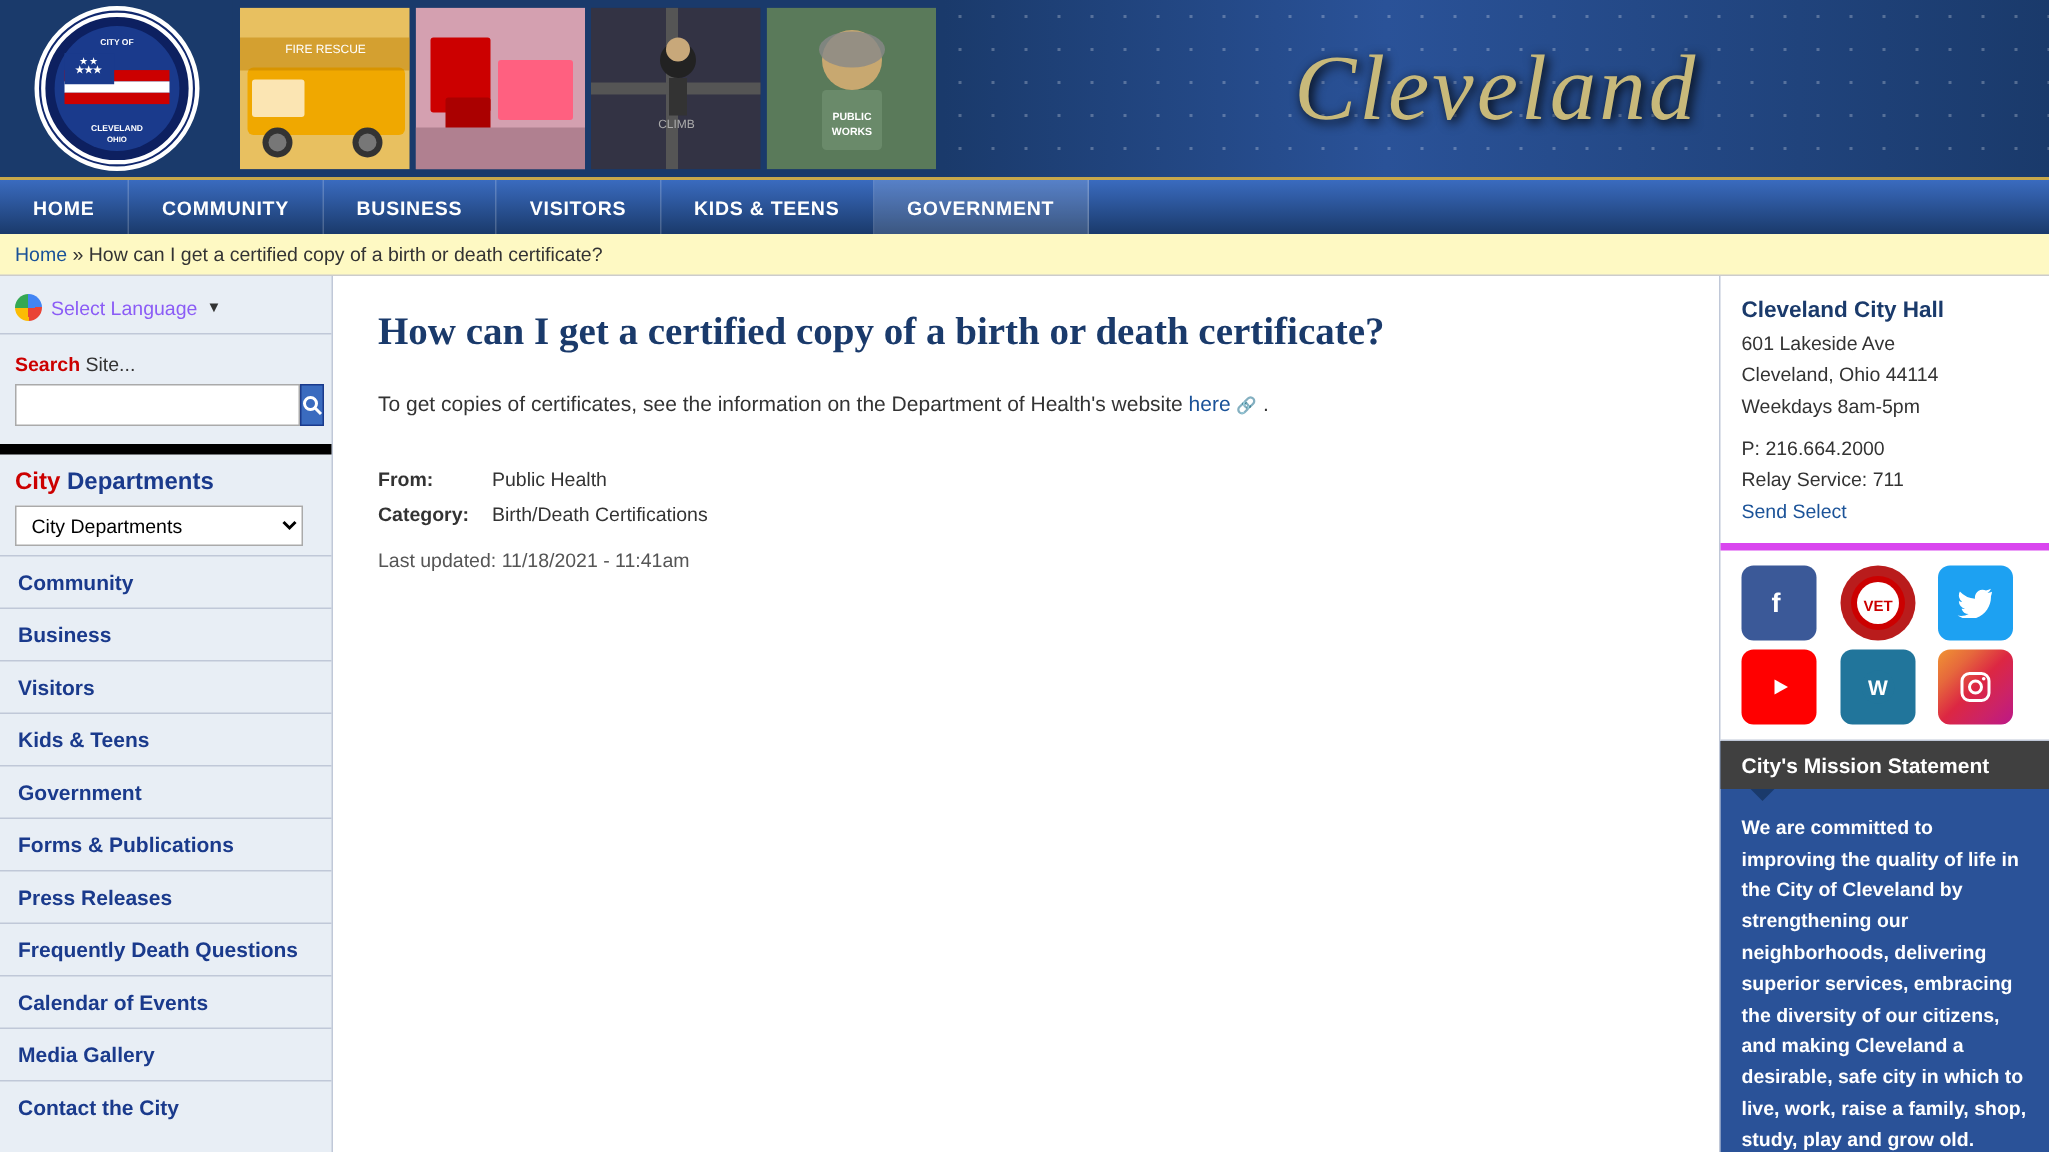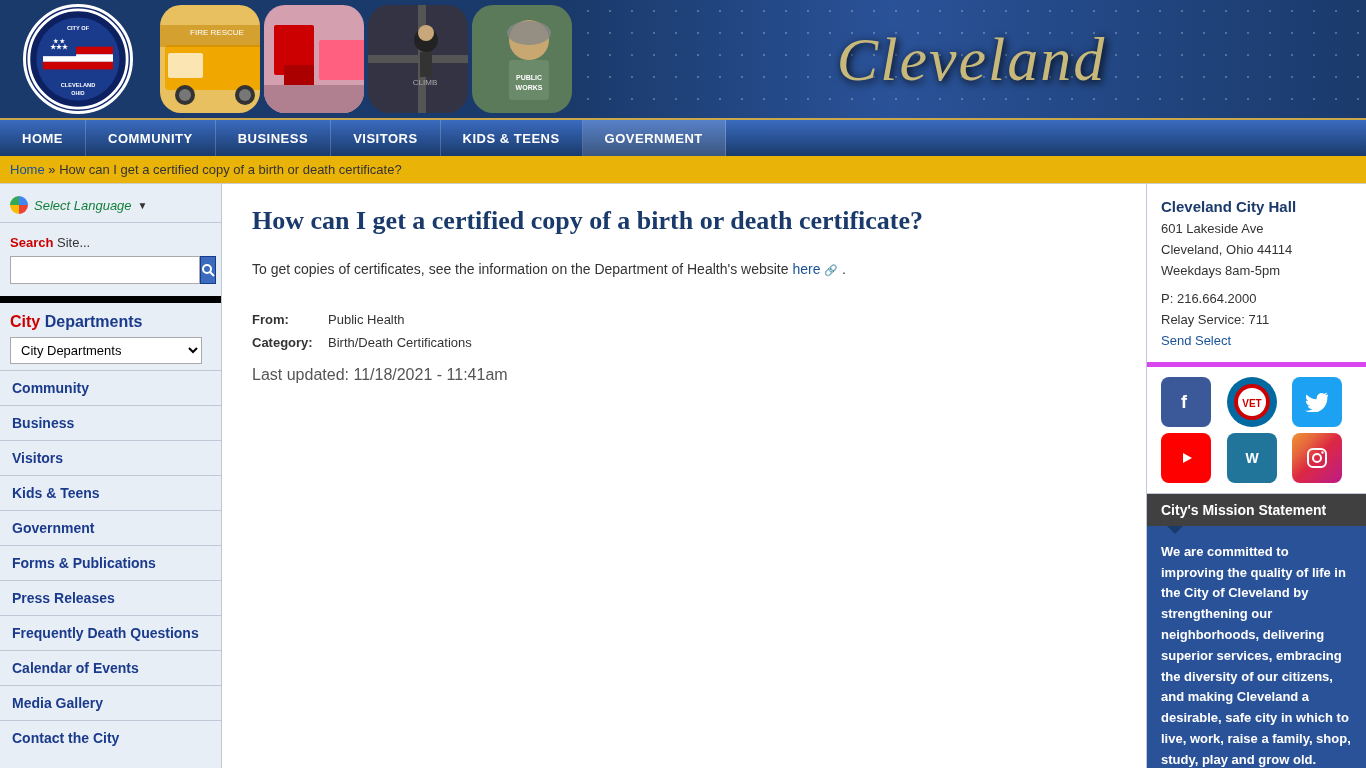--- a/index.html
+++ b/index.html
@@ -13,76 +13,76 @@
     .header-title { flex: 1; display: flex; align-items: center; justify-content: center; background: linear-gradient(to right, #1a3a6b 0%, #2a5298 40%, #1a3a6b 100%); position: relative; overflow: hidden; }
     .header-title-text { font-family: Georgia, serif; font-size: 62px; color: #c8b97a; font-style: italic; letter-spacing: 2px; text-shadow: 2px 2px 8px #000; z-index: 2; }
     .stars-bg { position: absolute; top: 0; right: 0; width: 100%; height: 100%; background-image: radial-gradient(circle, #fff 1px, transparent 1px); background-size: 22px 22px; opacity: 0.25; }
 
     
     nav { background: linear-gradient(to bottom, #3a6bbf, #1a3a6b); display: flex; height: 38px; border-top: 2px solid #c8a84b; }
     nav a { color: #fff; text-decoration: none; font-size: 13px; font-weight: bold; padding: 0 22px; display: flex; align-items: center; letter-spacing: 0.5px; border-right: 1px solid rgba(255,255,255,0.2); }
     nav a.active { background: rgba(255,255,255,0.15); }
 
     
-    .breadcrumb { background: #eab308; padding: 6px 10px; font-size: 13px; color: #333; border-bottom: 1px solid #ccc; }
+    .breadcrumb { background: #fef9c3; padding: 6px 10px; font-size: 13px; color: #333; border-bottom: 1px solid #ccc; }
     .breadcrumb a { color: #1a5298; text-decoration: none; }
 
     
     .main-layout { display: flex; min-height: 580px; }
 
     
     .sidebar { width: 222px; min-width: 222px; background: #e8eef5; border-right: 1px solid #c0c8d8; padding-bottom: 20px; }
     .sidebar-lang { padding: 12px 10px 8px; display: flex; align-items: center; gap: 6px; font-size: 13px; color: #333; border-bottom: 1px solid #c0c8d8; }
     .google-g { width: 18px; height: 18px; border-radius: 50%; background: conic-gradient(#4285f4 0deg 90deg, #ea4335 90deg 180deg, #fbbc05 180deg 270deg, #34a853 270deg 360deg); }
-    .lang-text { color: #15803d; font-style: italic; }
+    .lang-text { color: #8b5cf6; }
     .lang-arrow { color: #333; font-size: 10px; }
     .sidebar-search { padding: 12px 10px; border-bottom: 7px solid #000000; }
     .sidebar-search-label { font-size: 13px; color: #333; margin-bottom: 6px; }
     .sidebar-search-label b { color: #c00; }
     .search-row { display: flex; }
     .search-input { flex: 1; border: 1px solid #aaa; padding: 4px 6px; font-size: 13px; height: 28px; }
     .search-btn { width: 28px; height: 28px; background: #3a6bbf; border: 1px solid #1a3a8c; cursor: pointer; display: flex; align-items: center; justify-content: center; color: #fff; font-size: 14px; }
     .sidebar-section-title { padding: 10px 10px 6px; font-size: 16px; font-weight: bold; color: #1a3a8c; }
     .sidebar-section-title b { color: #c00; }
     .dept-dropdown { margin: 0 10px 6px; width: 192px; padding: 4px 6px; font-size: 13px; border: 1px solid #aaa; background: #fff; cursor: pointer; }
     .sidebar-nav-item { display: block; padding: 9px 12px; font-size: 14px; color: #1a3a8c; text-decoration: none; border-top: 1px solid #c0c8d8; font-weight: bold; }
 
     
     .content { flex: 1; padding: 20px 30px; background: #fff; }
     .page-title { font-family: Georgia, serif; font-size: 26px; color: #1a3a6b; margin-bottom: 20px; line-height: 1.3; }
     .content-body { font-size: 14px; color: #333; line-height: 1.6; margin-bottom: 32px; }
     .content-link { color: #1a5298; text-decoration: none; }
     .ext-link-icon { font-size: 11px; color: #1a5298; }
     .meta-row { display: flex; gap: 6px; margin-bottom: 8px; font-size: 13px; color: #333; }
     .meta-label { font-weight: bold; min-width: 70px; }
-    .last-updated { font-size: 16px; color: #555; margin-top: 16px; }
+    .last-updated { font-size: 13px; color: #555; margin-top: 16px; }
 
     
     .right-sidebar { width: 220px; min-width: 220px; padding: 0 0 20px; background: #fff; border-left: 1px solid #c0c8d8; }
     .city-hall-box { padding: 14px 14px 10px; border-bottom: 5px solid #d946ef; }
     .city-hall-name { font-size: 15px; font-weight: bold; color: #1a3a6b; margin-bottom: 4px; }
     .city-hall-addr { font-size: 13px; color: #333; line-height: 1.6; margin-bottom: 8px; }
     .city-hall-phone { font-size: 13px; color: #333; line-height: 1.6; }
     .send-email { color: #1a5298; text-decoration: none; font-size: 13px; }
     .social-grid { display: grid; grid-template-columns: 1fr 1fr 1fr; gap: 6px; padding: 10px 14px; border-bottom: 1px solid #c0c8d8; }
     .social-btn { width: 50px; height: 50px; border-radius: 8px; display: flex; align-items: center; justify-content: center; font-size: 22px; color: #fff; text-decoration: none; cursor: pointer; }
     .fb-btn { background: #3b5998; }
-    .vet-btn { background: #0369a1; border-radius: 50%; overflow: hidden; text-decoration: underline; }
+    .vet-btn { background: #b91c1c; border-radius: 50%; overflow: hidden; text-decoration: underline; }
     .tw-btn { background: #1da1f2; }
     .yt-btn { background: #ff0000; }
     .wp-btn { background: #21759b; }
     .ig-btn { background: linear-gradient(135deg, #f09433, #e6683c, #dc2743, #cc2366, #bc1888); }
 
     .mission-box { background: #2a5298; color: #fff; }
     .mission-header { background: #404040; padding: 8px 14px; font-size: 14px; font-weight: bold; color: #fff; position: relative; }
     .mission-header::after { content: ''; position: absolute; bottom: -8px; left: 20px; border-left: 8px solid transparent; border-right: 8px solid transparent; border-top: 8px solid #1a3a6b; }
     .mission-body { padding: 16px 14px 14px; font-size: 13px; line-height: 1.6; color: #fff; font-weight: bold; }
 
     
-    .photo-wrapper { width: 100px; height: 108px; overflow: hidden; display: inline-block; border-radius: 21px; }
+    .photo-wrapper { width: 113px; height: 108px; overflow: hidden; display: inline-block; }
   </style>
 </head>
 <body>
 
 <div class="header">
   <div class="header-logo">
     <div class="logo-circle">
       <svg width="110" height="110" viewBox="0 0 110 110">
         <circle cx="55" cy="55" r="52" fill="#0d2060" stroke="#fff" stroke-width="3"></circle>
         <circle cx="55" cy="55" r="44" fill="#1a3a8c"></circle>

